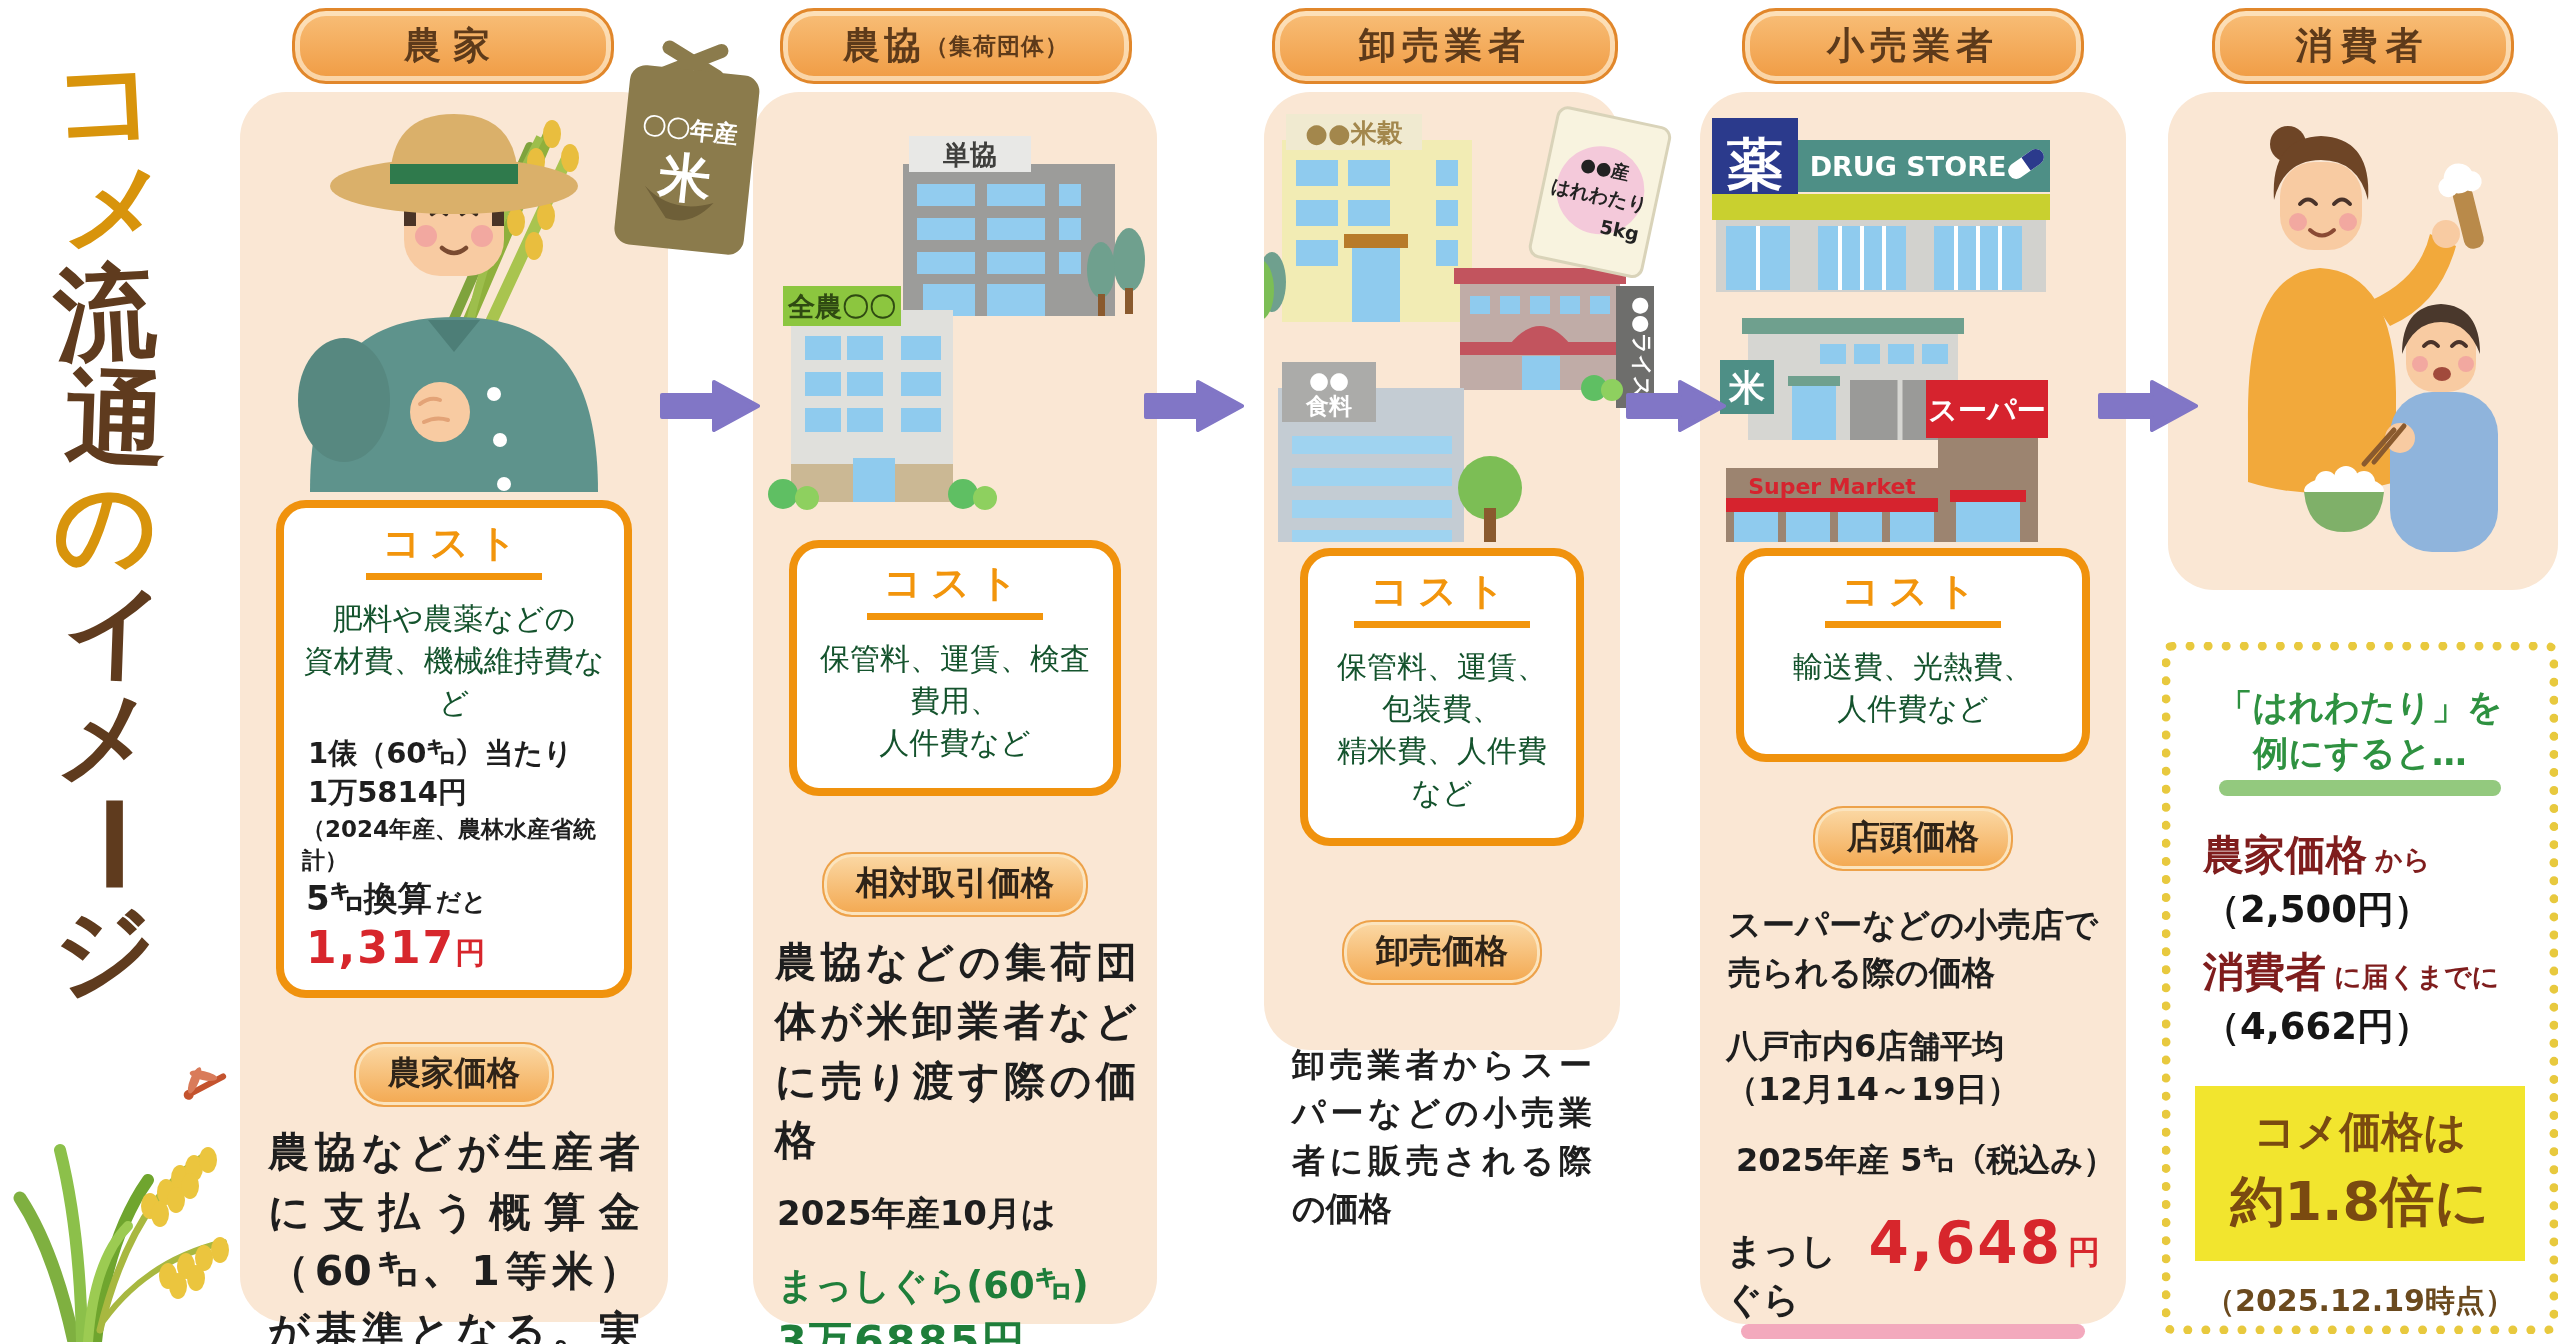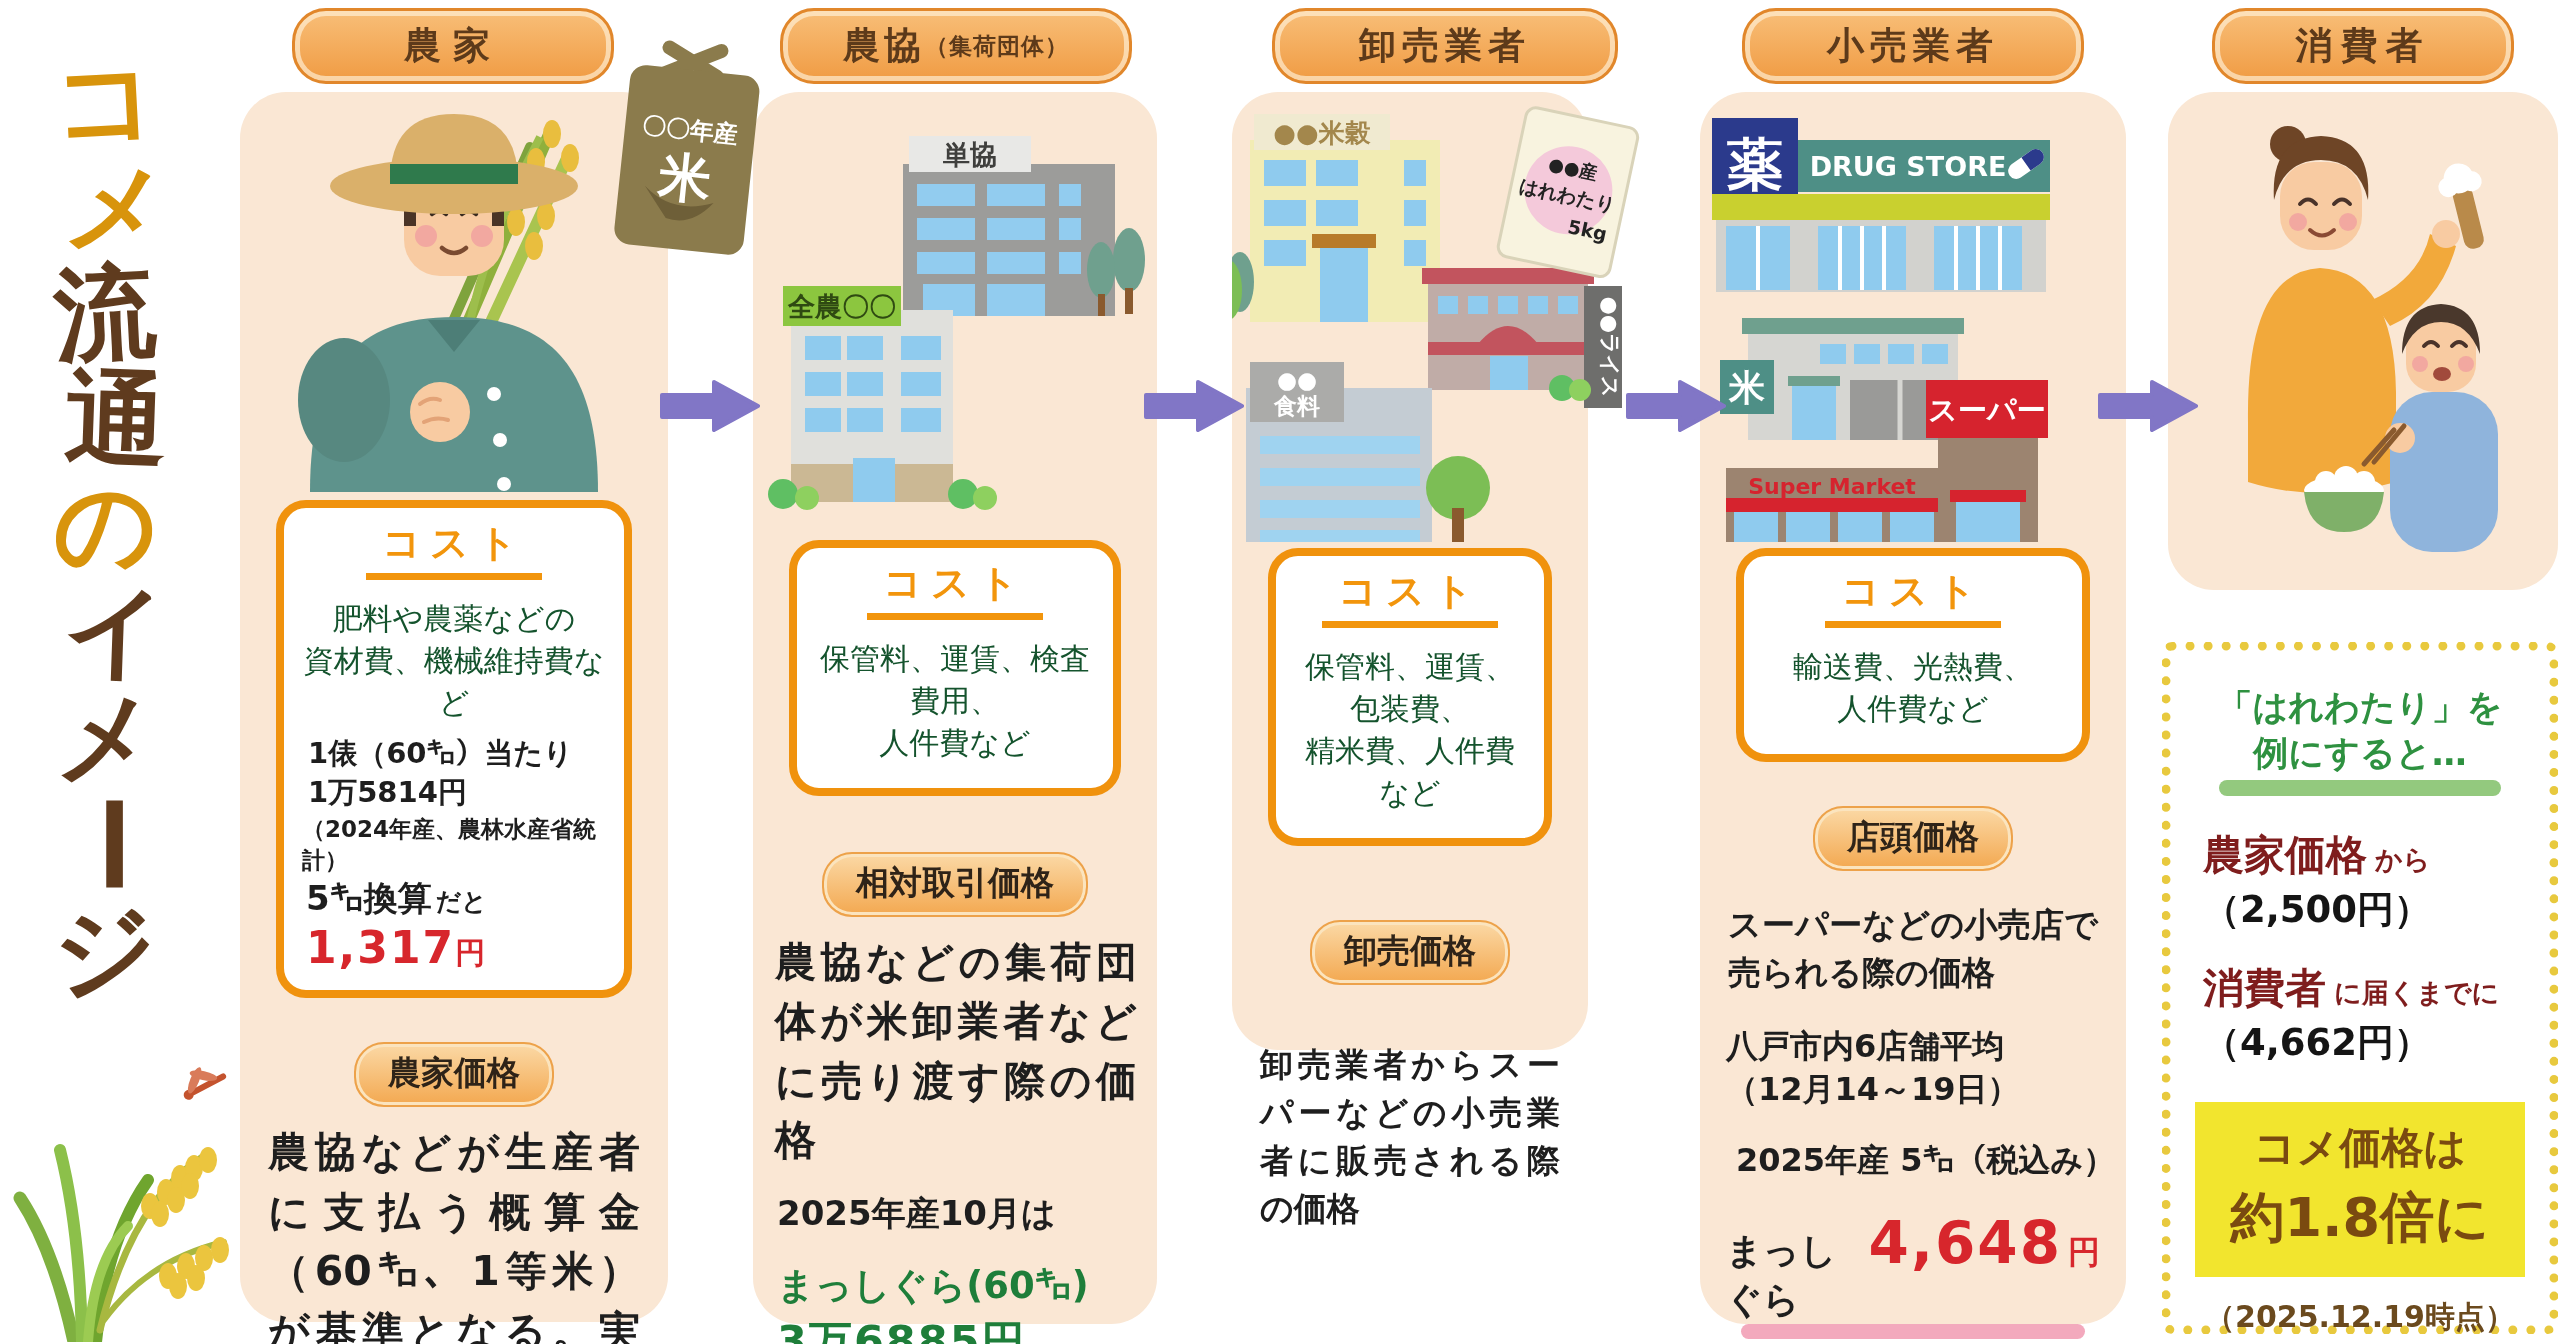--- a/index.html
+++ b/index.html
@@ -13,21 +13,21 @@
   .tchar{display:block;font-size:102px;line-height:1.04;}
   .tchar.gold{color:#D8940C}
   .tchar.brown{color:#5F3B1E}
   .tchar:nth-child(odd){transform:rotate(-3deg) translateX(-5px);}
   .tchar:nth-child(even){transform:rotate(2deg) translateX(6px);}
   .tchar.dash{transform:rotate(90deg) scaleY(1.2);}
   
   .panel{position:absolute;background:#FAE7D4;border-radius:46px;box-sizing:border-box;}
   #panel-farmer{left:240px;top:92px;width:428px;height:1230px;}
   #panel-coop{left:753px;top:92px;width:404px;height:1232px;}
-  #panel-wholesaler{left:1232px;top:92px;width:356px;height:958px;}
+  #panel-wholesaler{left:1264px;top:92px;width:356px;height:958px;}
   #panel-retailer{left:1700px;top:92px;width:426px;height:1232px;}
   #panel-consumer{left:2168px;top:92px;width:390px;height:498px;}
   
   .hdr{position:absolute;top:8px;height:76px;border-radius:34px;
     background:linear-gradient(180deg,#F8BE78,#F09B43);
     border:3px solid #E1872B;
     box-shadow:inset 0 0 0 5px rgba(255,243,219,.65);
     display:flex;align-items:center;justify-content:center;
     font-weight:bold;color:#5D3A1A;font-size:37px;letter-spacing:12px;z-index:6;box-sizing:border-box;}
   .hdr .sub{font-size:23px;letter-spacing:1px;margin-left:0;}
@@ -500,21 +500,21 @@
 <aside class="example">
   <div class="ex-title">「はれわたり」を
 例にすると…</div>
   <div class="ex-underline"></div>
 
   <div class="ex-row">
     <span class="big">農家価格</span><span class="small">から</span>
   </div>
   <div class="ex-val">（2,500円）</div>
 
-  <div class="ex-row" style="margin-top:26px">
+  <div class="ex-row" style="margin-top:10px">
     <span class="big">消費者</span><span class="small">に届くまでに</span>
   </div>
   <div class="ex-val">（4,662円）</div>
 
   <div class="ex-highlight">
     <div class="ex-h1">コメ価格は</div>
     <div class="ex-h2">約1.8倍に</div>
   </div>
   <div class="ex-note">（2025.12.19時点）</div>
 </aside>

